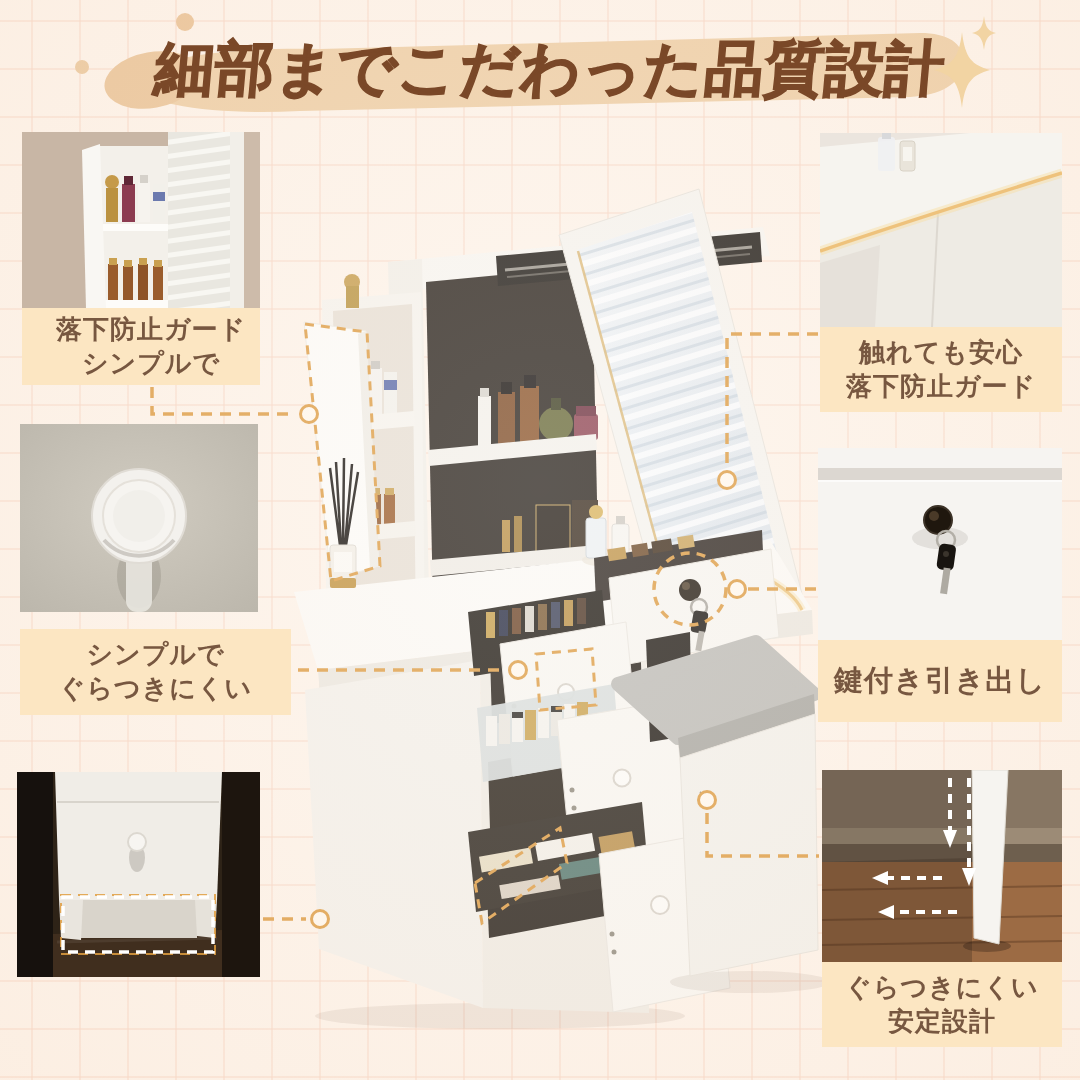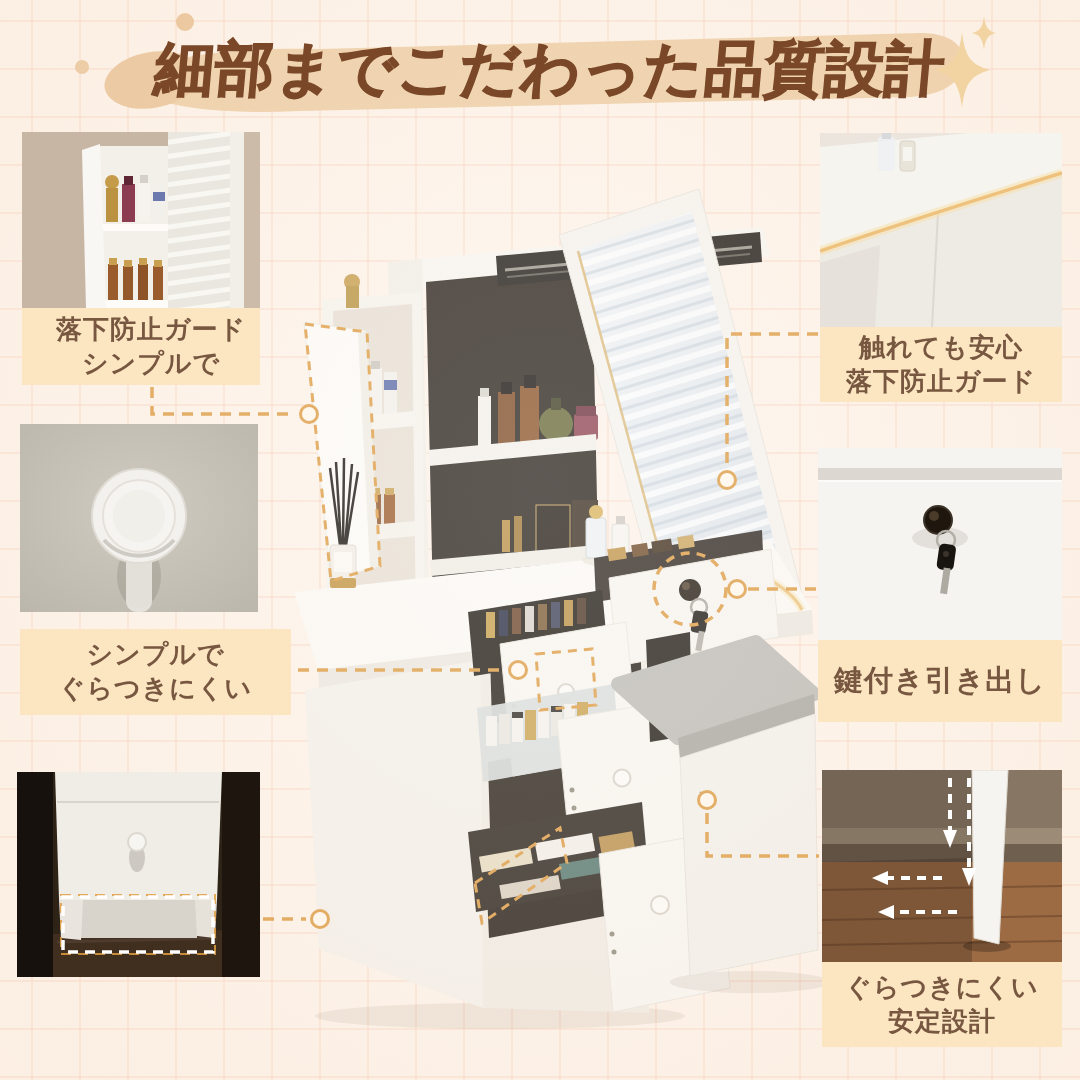--- a/index.html
+++ b/index.html
@@ -32,21 +32,21 @@
   .photo svg{display:block;}
   .label{
     background:#fce6c2;color:#775740;text-align:center;
     display:flex;flex-direction:column;justify-content:center;
     font-weight:600;font-size:26px;line-height:1.3;letter-spacing:1px;
   }
   .label .ln{display:block;}
   .c-tl{left:22px;top:132px;width:238px;}  .c-tl .photo{height:176px;} .c-tl .label{height:77px;padding-left:20px;}
   .c-ml{left:20px;top:424px;width:271px;gap:17px;}  .c-ml .photo{height:188px;} .c-ml .label{height:86px;}
   .c-bl{left:17px;top:772px;width:243px;}  .c-bl .photo{height:205px;} .c-bl .label{height:70px;}
-  .c-tr{left:820px;top:133px;width:242px;} .c-tr .photo{height:194px;} .c-tr .label{height:75px;}
+  .c-tr{left:820px;top:133px;width:242px;} .c-tr .photo{height:194px;} .c-tr .label{height:85px;}
   .c-mr{left:818px;top:448px;width:244px;} .c-mr .photo{height:192px;} .c-mr .label{height:82px;font-size:29px;}
   .c-br{left:822px;top:770px;width:240px;} .c-br .photo{height:192px;} .c-br .label{height:85px;}
 </style>
 </head>
 <body>
 
 <div class="page">
 
   <svg class="brush" viewBox="0 0 960 125">
     <path d="M80,78 C110,55 170,42 280,44 L880,28 C910,28 925,40 923,58 C921,80 900,90 870,92 L260,106 C180,110 110,102 80,78 Z" fill="#edcda3"></path>

